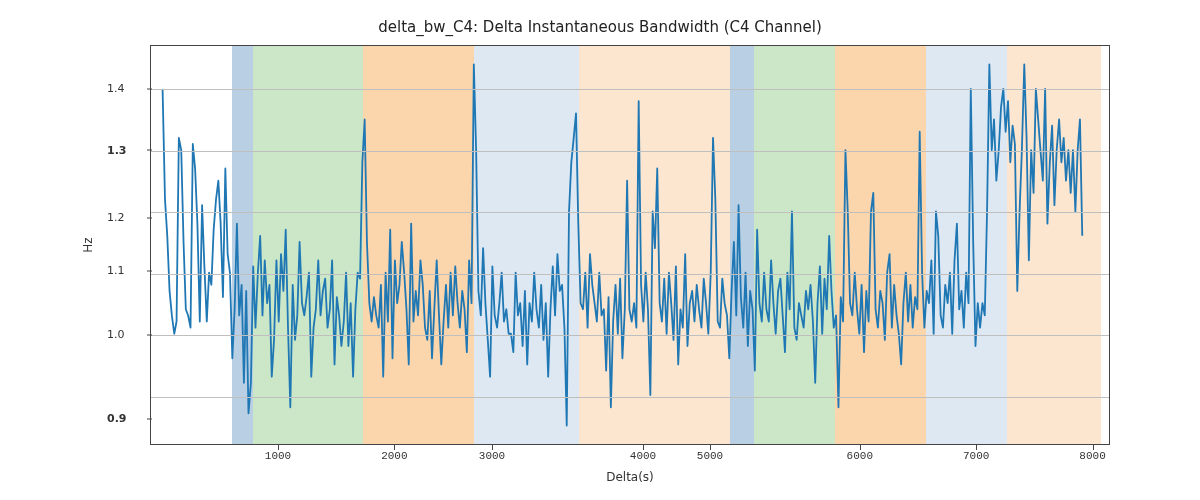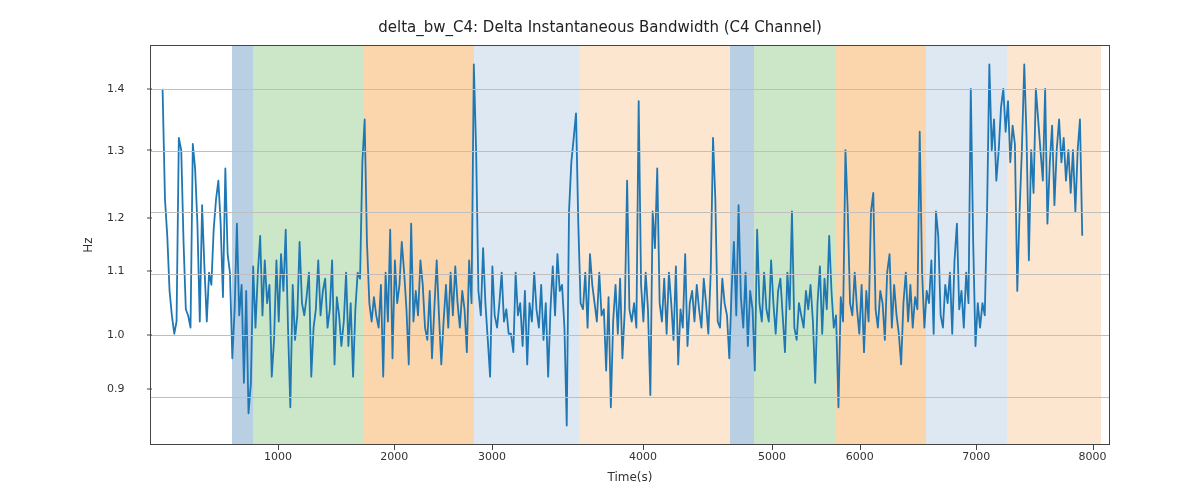--- a/index.html
+++ b/index.html
@@ -50,20 +50,21 @@
     border-top: 1px solid #bfbfbf;
   }
   .tick-x {
     position: absolute;
     top: 450px;
     width: 60px;
     margin-left: -30px;
     text-align: center;
     font-size: 11px;
     color: #333;
+    font-family: Liberation Mono, monospace;
   }
   .tick-x .stub {
     position: absolute;
     top: -5px;
     left: 50%;
     width: 0;
     height: 5px;
     border-left: 1px solid #444;
   }
   .tick-y {
@@ -138,29 +139,29 @@
         <polyline points="11.6,43.1 14.0,153.8 16.3,190.8 18.6,246.2 20.9,270.8 23.3,289.2 25.6,276.9 27.9,92.3 30.3,104.6 32.6,196.9 34.9,264.6 37.2,270.8 39.6,283.1 41.9,98.5 44.2,123.1 46.5,178.5 48.9,276.9 51.2,160.0 53.5,221.5 55.9,276.9 58.2,227.7 60.5,240.0 62.8,184.6 65.2,153.8 67.5,135.4 69.8,178.5 72.1,252.3 74.5,123.1 76.8,209.2 79.1,227.7 81.5,313.8 83.8,264.6 86.1,178.5 88.4,270.8 90.8,240.0 93.1,338.5 95.4,246.2 97.7,369.2 100.1,338.5 102.4,221.5 104.7,283.1 107.1,227.7 109.4,190.8 111.7,270.8 114.0,215.4 116.4,258.5 118.7,240.0 121.0,332.3 123.3,295.4 125.7,215.4 128.0,276.9 130.3,209.2 132.7,246.2 135.0,184.6 137.3,283.1 139.6,363.1 142.0,240.0 144.3,295.4 146.6,270.8 148.9,196.9 151.3,258.5 153.6,270.8 155.9,252.3 158.3,227.7 160.6,332.3 162.9,283.1 165.2,264.6 167.6,215.4 169.9,270.8 172.2,246.2 174.5,233.8 176.9,283.1 179.2,264.6 181.5,215.4 183.9,320.0 186.2,252.3 188.5,270.8 190.8,301.5 193.2,276.9 195.5,227.7 197.8,301.5 200.1,258.5 202.5,332.3 204.8,264.6 207.1,227.7 209.5,233.8 211.8,116.9 214.1,73.8 216.4,196.9 218.8,258.5 221.1,276.9 223.4,252.3 225.7,270.8 228.1,283.1 230.4,240.0 232.7,332.3 235.1,227.7 237.4,276.9 239.7,184.6 242.0,313.8 244.4,215.4 246.7,258.5 249.0,240.0 251.3,196.9 253.7,227.7 256.0,264.6 258.3,320.0 260.7,178.5 263.0,276.9 265.3,246.2 267.6,270.8 270.0,215.4 272.3,240.0 274.6,283.1 276.9,295.4 279.3,246.2 281.6,313.8 283.9,264.6 286.3,215.4 288.6,270.8 290.9,320.0 293.2,276.9 295.6,240.0 297.9,283.1 300.2,227.7 302.5,270.8 304.9,221.5 307.2,258.5 309.5,283.1 311.9,246.2 314.2,264.6 316.5,307.7 318.8,215.4 321.2,258.5 323.5,18.5 325.8,104.6 328.1,246.2 330.5,270.8 332.8,203.1 335.1,258.5 337.5,295.4 339.8,332.3 342.1,221.5 344.4,270.8 346.8,283.1 349.1,258.5 351.4,227.7 353.7,276.9 356.1,264.6 358.4,289.2 360.7,289.2 363.1,307.7 365.4,227.7 367.7,270.8 370.0,258.5 372.4,301.5 374.7,246.2 377.0,320.0 379.3,258.5 381.7,276.9 384.0,227.7 386.3,264.6 388.7,283.1 391.0,240.0 393.3,295.4 395.6,258.5 398.0,332.3 400.3,264.6 402.6,221.5 404.9,270.8 407.3,209.2 409.6,246.2 411.9,240.0 414.3,283.1 416.6,381.5 418.9,166.2 421.2,116.9 423.6,92.3 425.9,67.7 428.2,178.5 430.5,258.5 432.9,264.6 435.2,227.7 437.5,283.1 439.9,209.2 442.2,240.0 444.5,258.5 446.8,276.9 449.2,227.7 451.5,270.8 453.8,264.6 456.1,326.2 458.5,252.3 460.8,363.1 463.1,276.9 465.5,240.0 467.8,289.2 470.1,233.8 472.4,313.8 474.8,264.6 477.1,135.4 479.4,264.6 481.7,276.9 484.1,258.5 486.4,283.1 488.7,55.4 491.1,240.0 493.4,276.9 495.7,227.7 498.0,264.6 500.4,350.8 502.7,166.2 505.0,203.1 507.3,123.1 509.7,258.5 512.0,276.9 514.3,233.8 516.7,289.2 519.0,227.7 521.3,258.5 523.6,295.4 526.0,221.5 528.3,320.0 530.6,264.6 532.9,283.1 535.3,209.2 537.6,301.5 539.9,258.5 542.3,246.2 544.6,276.9 546.9,240.0 549.2,264.6 551.6,283.1 553.9,233.8 556.2,258.5 558.5,289.2 560.9,227.7 563.2,92.3 565.5,153.8 567.9,276.9 570.2,283.1 572.5,233.8 574.8,258.5 577.2,270.8 579.5,313.8 581.8,246.2 584.1,196.9 586.5,270.8 588.8,160.0 591.1,252.3 593.5,283.1 595.8,227.7 598.1,301.5 600.4,246.2 602.8,264.6 605.1,326.2 607.4,184.6 609.7,258.5 612.1,276.9 614.4,227.7 616.7,264.6 619.1,276.9 621.4,215.4 623.7,258.5 626.0,289.2 628.4,246.2 630.7,233.8 633.0,270.8 635.3,307.7 637.7,227.7 640.0,264.6 642.3,166.2 644.7,283.1 647.0,295.4 649.3,258.5 651.6,270.8 654.0,283.1 656.3,246.2 658.6,264.6 660.9,240.0 663.3,276.9 665.6,338.5 667.9,258.5 670.3,221.5 672.6,289.2 674.9,233.8 677.2,264.6 679.6,190.8 681.9,246.2 684.2,283.1 686.5,270.8 688.9,363.1 691.2,252.3 693.5,276.9 695.9,104.6 698.2,166.2 700.5,258.5 702.8,270.8 705.2,227.7 707.5,264.6 709.8,289.2 712.1,240.0 714.5,307.7 716.8,246.2 719.1,276.9 721.5,166.2 723.8,147.7 726.1,264.6 728.4,283.1 730.8,246.2 733.1,258.5 735.4,295.4 737.7,227.7 740.1,209.2 742.4,283.1 744.7,240.0 747.1,270.8 749.4,289.2 751.7,320.0 754.0,258.5 756.4,227.7 758.7,276.9 761.0,240.0 763.3,283.1 765.7,252.3 768.0,264.6 770.3,86.2 772.7,227.7 775.0,283.1 777.3,246.2 779.6,258.5 782.0,215.4 784.3,289.2 786.6,166.2 788.9,190.8 791.3,270.8 793.6,283.1 795.9,240.0 798.3,258.5 800.6,227.7 802.9,289.2 805.2,215.4 807.6,178.5 809.9,264.6 812.2,246.2 814.5,283.1 816.9,227.7 819.2,258.5 821.5,43.1 823.9,196.9 826.2,301.5 828.5,258.5 830.8,283.1 833.2,258.5 835.5,270.8 837.8,166.2 840.1,18.5 842.5,104.6 844.8,73.8 847.1,135.4 849.5,104.6 851.8,61.5 854.1,43.1 856.4,86.2 858.8,55.4 861.1,116.9 863.4,80.0 865.7,98.5 868.1,246.2 870.4,166.2 872.7,104.6 875.1,18.5 877.4,92.3 879.7,215.4 882.0,104.6 884.4,147.7 886.7,43.1 889.0,73.8 891.3,104.6 893.7,135.4 896.0,43.1 898.3,178.5 900.7,116.9 903.0,80.0 905.3,160.0 907.6,104.6 910.0,73.8 912.3,116.9 914.6,92.3 916.9,135.4 919.3,104.6 921.6,147.7 923.9,104.6 926.3,166.2 928.6,104.6 930.9,73.8 933.2,190.8"></polyline>
       </svg>
   <div class="gridline-h" style="top: 350.769px;"></div>
       <div class="gridline-h" style="top: 289.231px;"></div>
       <div class="gridline-h" style="top: 227.692px;"></div>
       <div class="gridline-h" style="top: 166.154px;"></div>
       <div class="gridline-h" style="top: 104.615px;"></div>
       <div class="gridline-h" style="top: 43.0769px;"></div>
     </div>
 
-  <div class="xlabel">Time(s)</div>
+  <div class="xlabel">Delta(s)</div>
 
-<div class="tick-y" style="top: 388px;">0.9<div class="stub"></div></div>
+<div class="tick-y" style="top: 418px; font-weight: bold;">0.9<div class="stub"></div></div>
     <div class="tick-y" style="top: 334.231px;">1.0<div class="stub"></div></div>
     <div class="tick-y" style="top: 270px;">1.1<div class="stub"></div></div>
     <div class="tick-y" style="top: 217px;">1.2<div class="stub"></div></div>
-    <div class="tick-y" style="top: 149.615px;">1.3<div class="stub"></div></div>
+    <div class="tick-y" style="top: 149.615px; font-weight: bold;">1.3<div class="stub"></div></div>
     <div class="tick-y" style="top: 88.0769px;">1.4<div class="stub"></div></div>
     <div class="tick-x" style="left: 278px;">1000<div class="stub"></div></div>
     <div class="tick-x" style="left: 394.364px;">2000<div class="stub"></div></div>
     <div class="tick-x" style="left: 492px;">3000<div class="stub"></div></div>
     <div class="tick-x" style="left: 643px;">4000<div class="stub"></div></div>
-    <div class="tick-x" style="left: 772px;">5000<div class="stub"></div></div>
+    <div class="tick-x" style="left: 710px;">5000<div class="stub"></div></div>
     <div class="tick-x" style="left: 859.818px;">6000<div class="stub"></div></div>
     <div class="tick-x" style="left: 976.182px;">7000<div class="stub"></div></div>
     <div class="tick-x" style="left: 1092.55px;">8000<div class="stub"></div></div>
   </div>
 
 </body></html>

